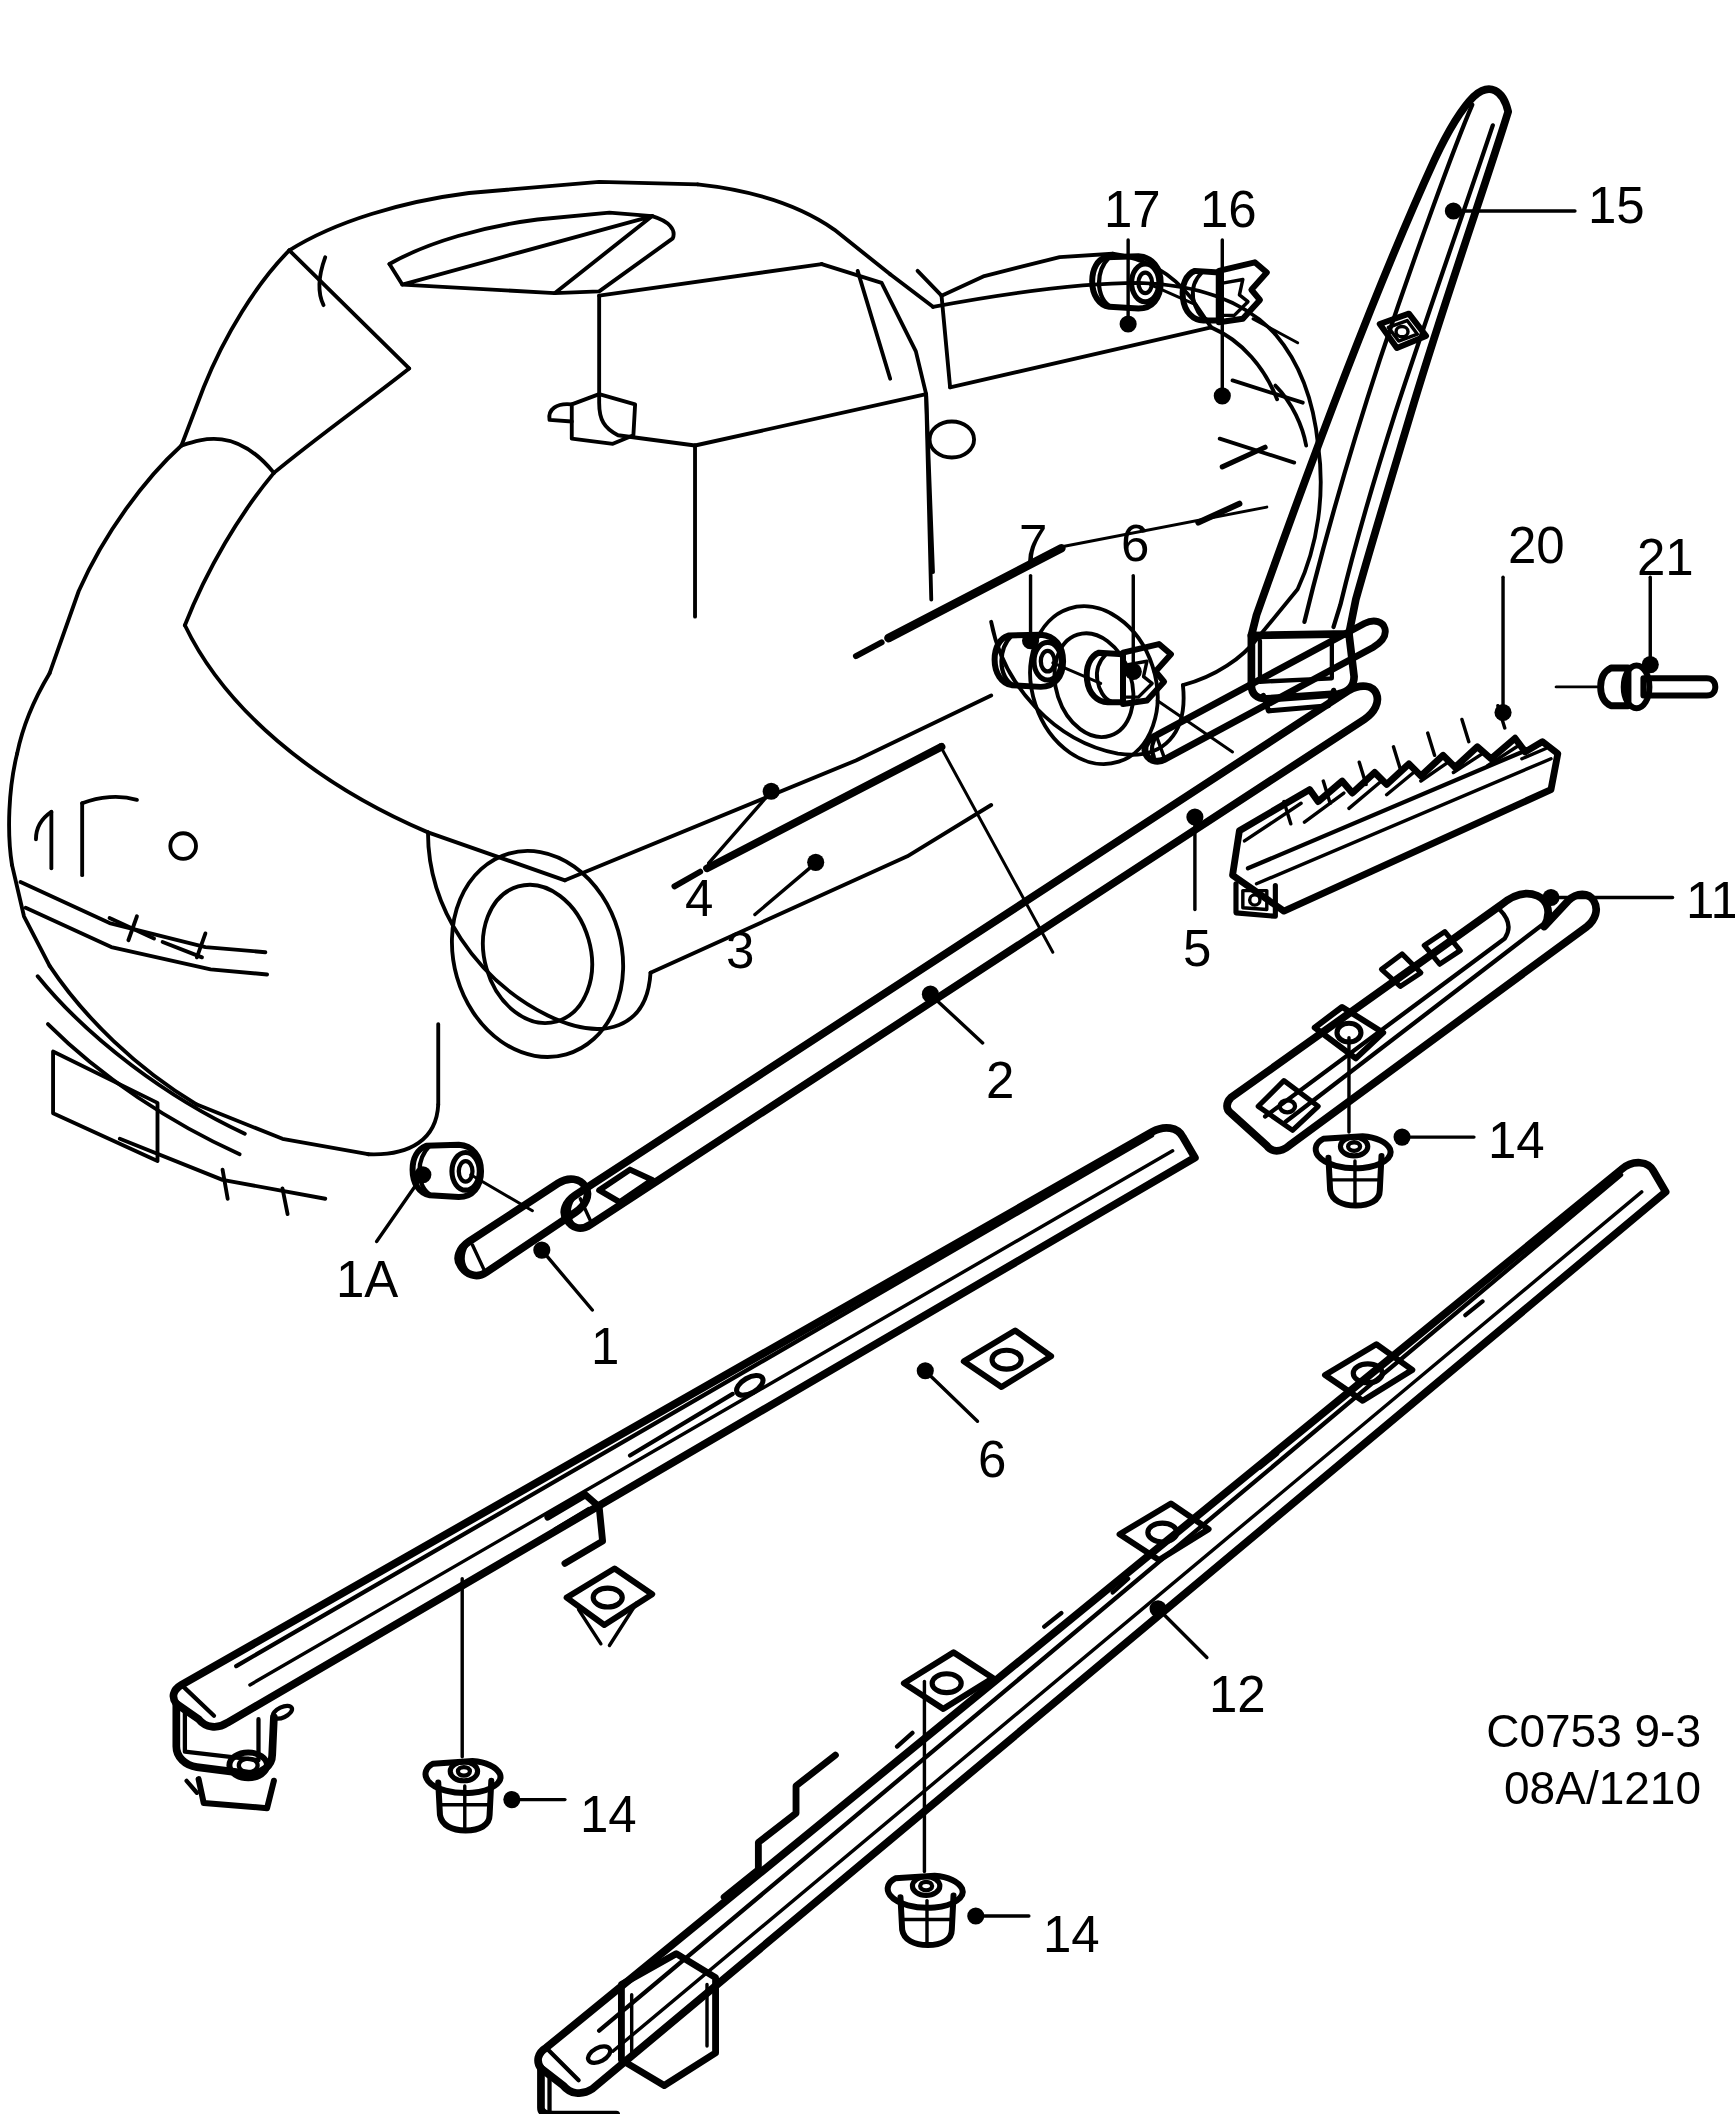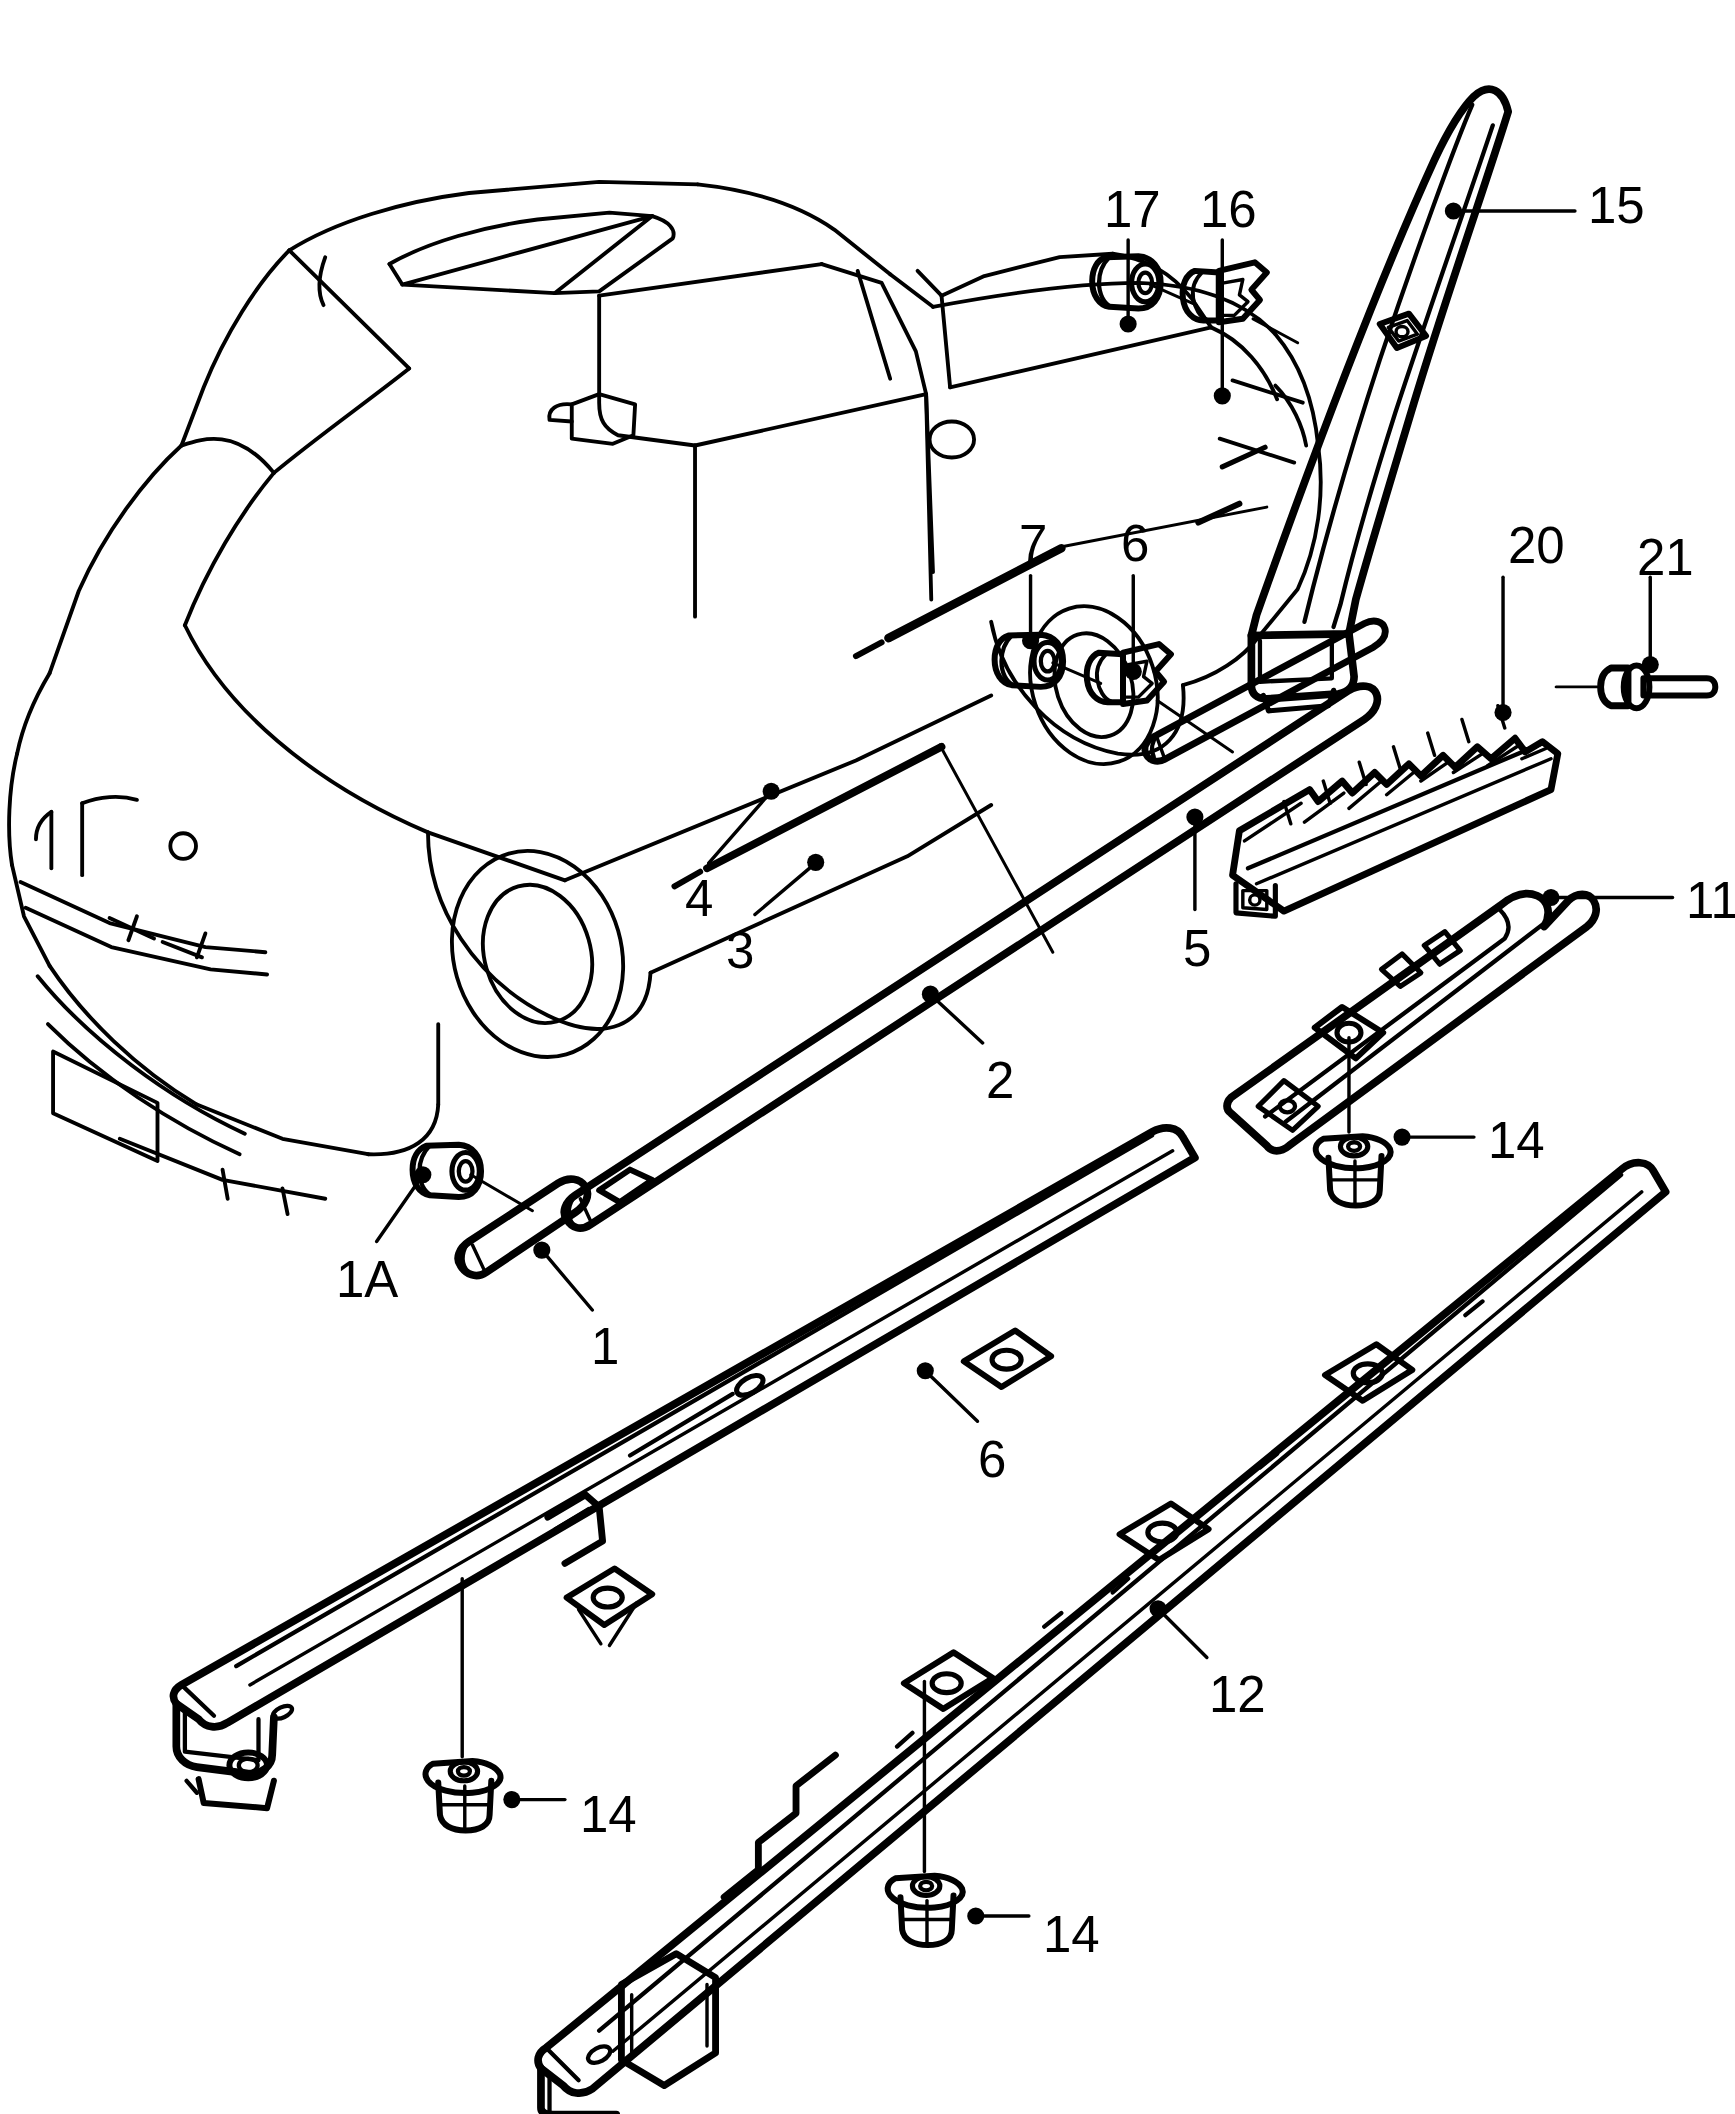--- a/index.html
+++ b/index.html
@@ -448,15 +448,19 @@
   <div class="callout" style="left:1686px;top:875px;">11</div>
   <div class="callout" style="left:1488px;top:1115px;">14</div>
   <div class="callout" style="left:986px;top:1055px;">2</div>
   <div class="callout" style="left:336px;top:1254px;">1A</div>
   <div class="callout" style="left:591px;top:1321px;">1</div>
   <div class="callout" style="left:978px;top:1434px;">6</div>
   <div class="callout" style="left:1209px;top:1669px;">12</div>
   <div class="callout" style="left:580px;top:1789px;">14</div>
   <div class="callout" style="left:1043px;top:1909px;">14</div>
 
+  <div id="footer">
+    <div>C0753 9-3</div>
+    <div>08A/1210</div>
+  </div>
 
 </div>
 
 
 </body></html>

